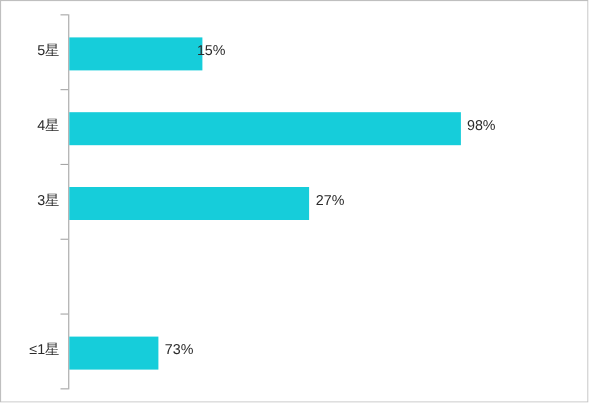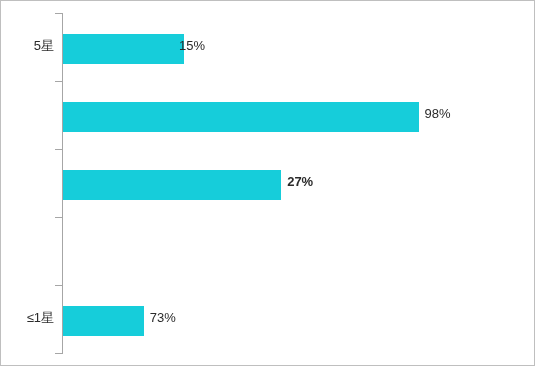--- a/index.html
+++ b/index.html
@@ -86,27 +86,29 @@
     <div class="axis-tick" style="top:284px;"></div>
     <div class="axis-tick" style="top:352px;"></div>
 
     <div class="bar-row" style="top:12px;">
       <div class="bar-label" style="top:18px;">5星</div>
       <div class="bar-rect" style="top: 21px; width: 121.2px; background: rgb(22, 205, 218);"></div>
       <div class="bar-value" style="top: 18px; left: 178px;">15%</div>
     </div>
 
     <div class="bar-row" style="top:80px;">
+      <div class="bar-label" style="top:18px;">4星</div>
       <div class="bar-rect" style="top: 21px; width: 355.52px; background: rgb(22, 205, 218);"></div>
       <div class="bar-value" style="top: 18px; left: 423.52px;">98%</div>
     </div>
 
     <div class="bar-row" style="top:148px;">
+      <div class="bar-label" style="top:18px;">3星</div>
       <div class="bar-rect" style="top: 21px; width: 218.16px; background: rgb(22, 205, 218);"></div>
-      <div class="bar-value" style="top: 18px; left: 286.16px; font-weight: bold;">27%</div>
+      <div class="bar-value" style="top: 18px; left: 286.16px;">27%</div>
     </div>
 
 
     <div class="bar-row" style="top:284px;padding-left:15px;">
       <div class="bar-label" style="top:18px;">≤1星</div>
       <div class="bar-rect" style="top: 21px; width: 80.8px; background: rgb(22, 205, 218);"></div>
       <div class="bar-value" style="top: 18px; left: 148.8px;">73%</div>
     </div>
 
   </div>

